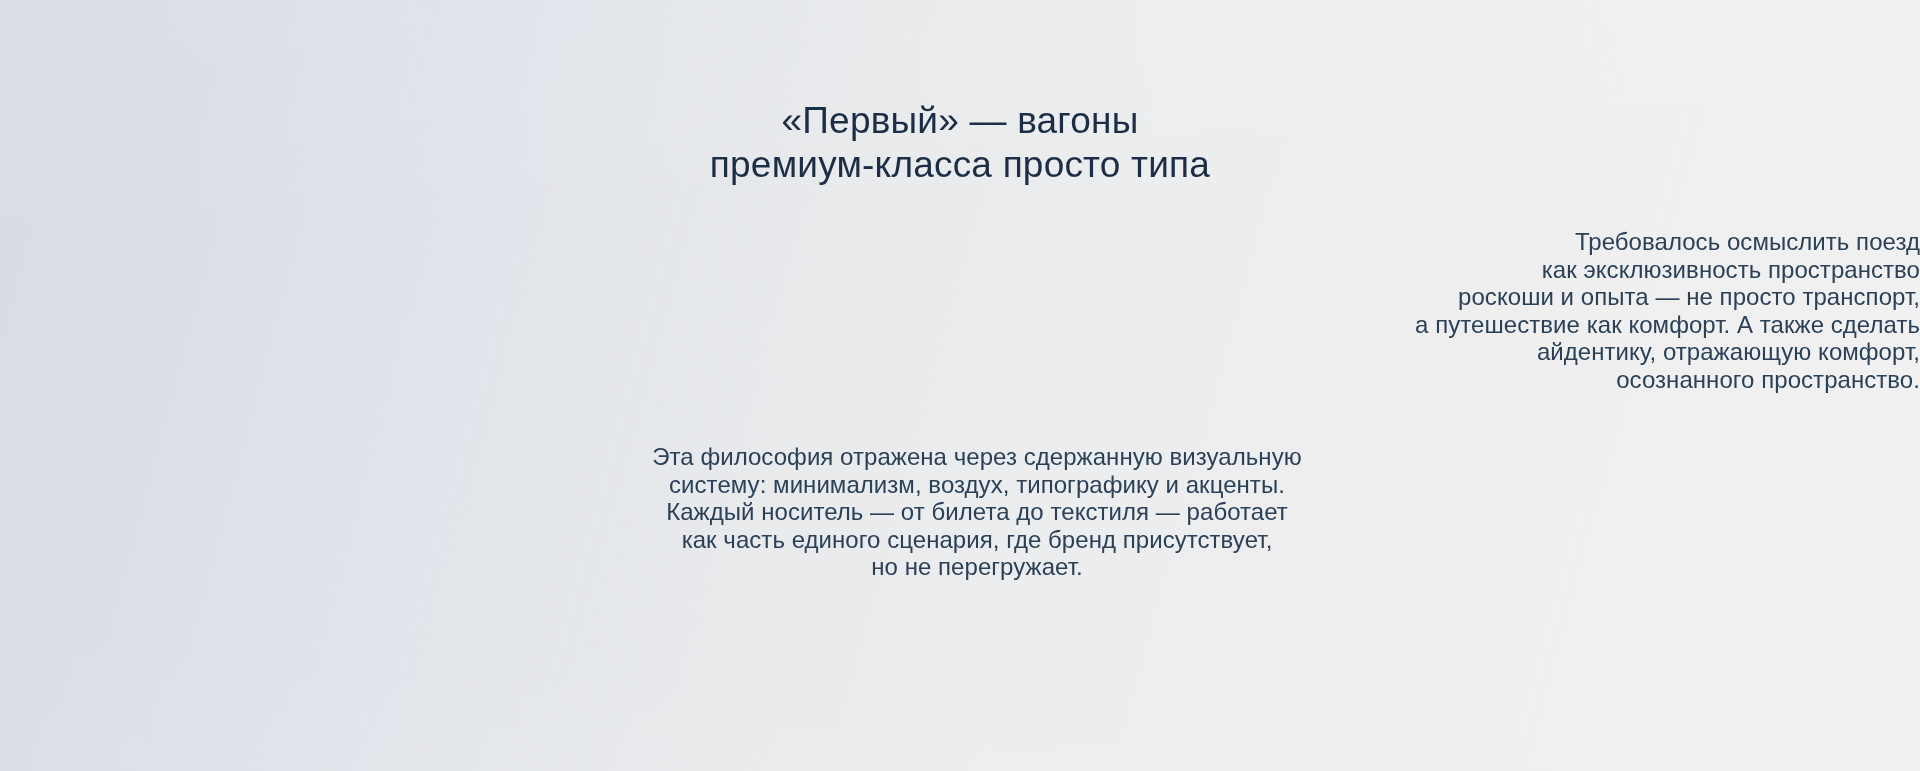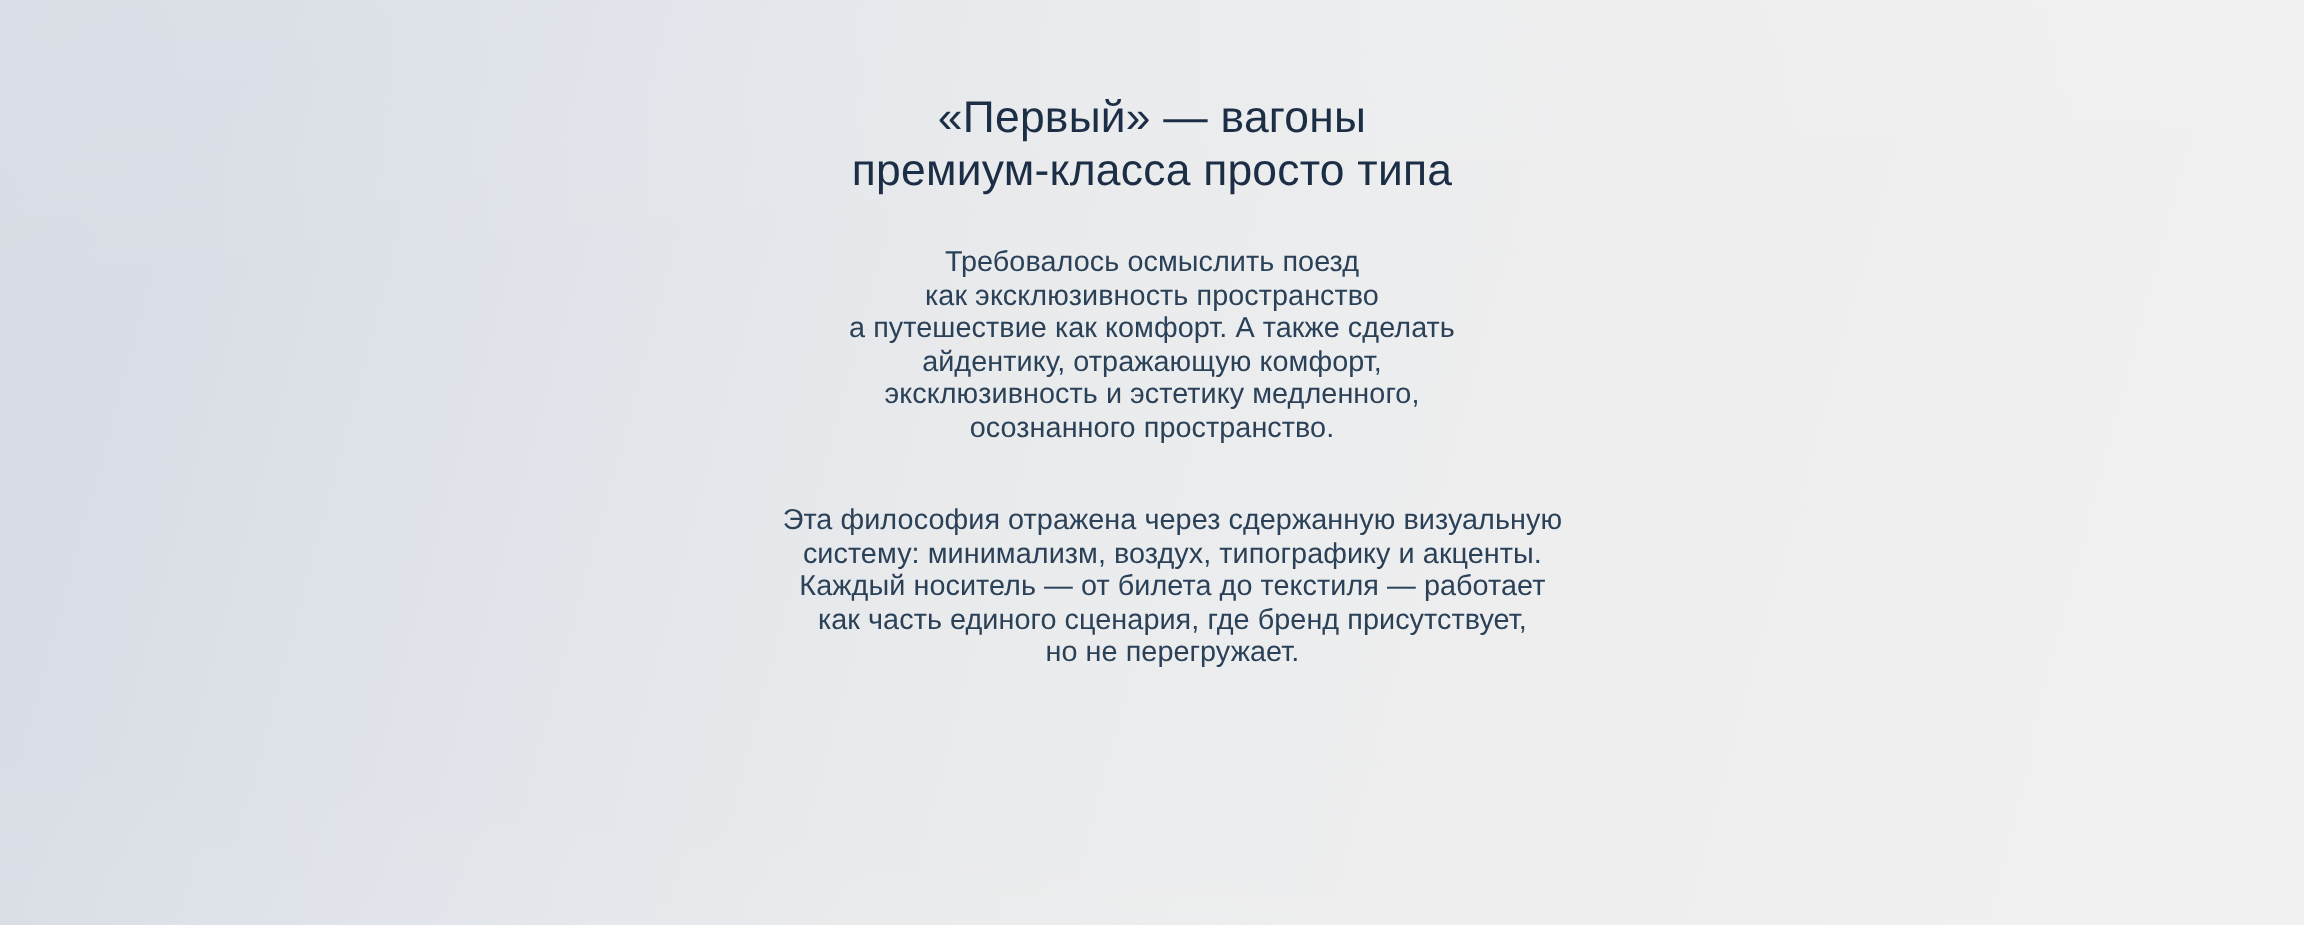--- a/index.html
+++ b/index.html
@@ -53,21 +53,21 @@
 
   #content {
     position: relative;
     z-index: 2;
     width: 1920px;
     text-align: center;
   }
 
   .headline {
     margin: 0;
-    padding-top: 76px;
+    padding-top: 99px;
     font-size: 37px;
     line-height: 44px;
     font-weight: 500;
     letter-spacing: 0.2px;
     color: #1c2e45;
   }
 
   .headline .line {
     display: block;
     white-space: pre;
@@ -82,20 +82,21 @@
     letter-spacing: 0.05px;
   }
 
   .body-block .line {
     display: block;
     white-space: pre;
   }
 
   #para-philosophy {
     padding-top: 41px;
+    text-align: right;
   }
 
   #para-system {
     padding-top: 50px;
     margin-left: 34px;
   }
 </style>
 </head>
 <body>
 
@@ -103,23 +104,23 @@
   <div id="content">
 
     <h1 class="headline">
       <span class="line">«Первый» — вагоны</span>
       <span class="line">премиум-класса просто типа</span>
     </h1>
 
     <p class="body-block" id="para-philosophy">
       <span class="line">Требовалось осмыслить поезд</span>
       <span class="line">как эксклюзивность пространство</span>
+      <span class="line">роскоши и опыта — не просто транспорт,</span>
       <span class="line">а путешествие как комфорт. А также сделать</span>
       <span class="line">айдентику, отражающую комфорт,</span>
-      <span class="line">эксклюзивность и эстетику медленного,</span>
       <span class="line">осознанного пространство.</span>
     </p>
 
     <p class="body-block" id="para-system">
       <span class="line">Эта философия отражена через сдержанную визуальную</span>
       <span class="line">систему: минимализм, воздух, типографику и акценты.</span>
       <span class="line">Каждый носитель — от билета до текстиля — работает</span>
       <span class="line">как часть единого сценария, где бренд присутствует,</span>
       <span class="line">но не перегружает.</span>
     </p>

